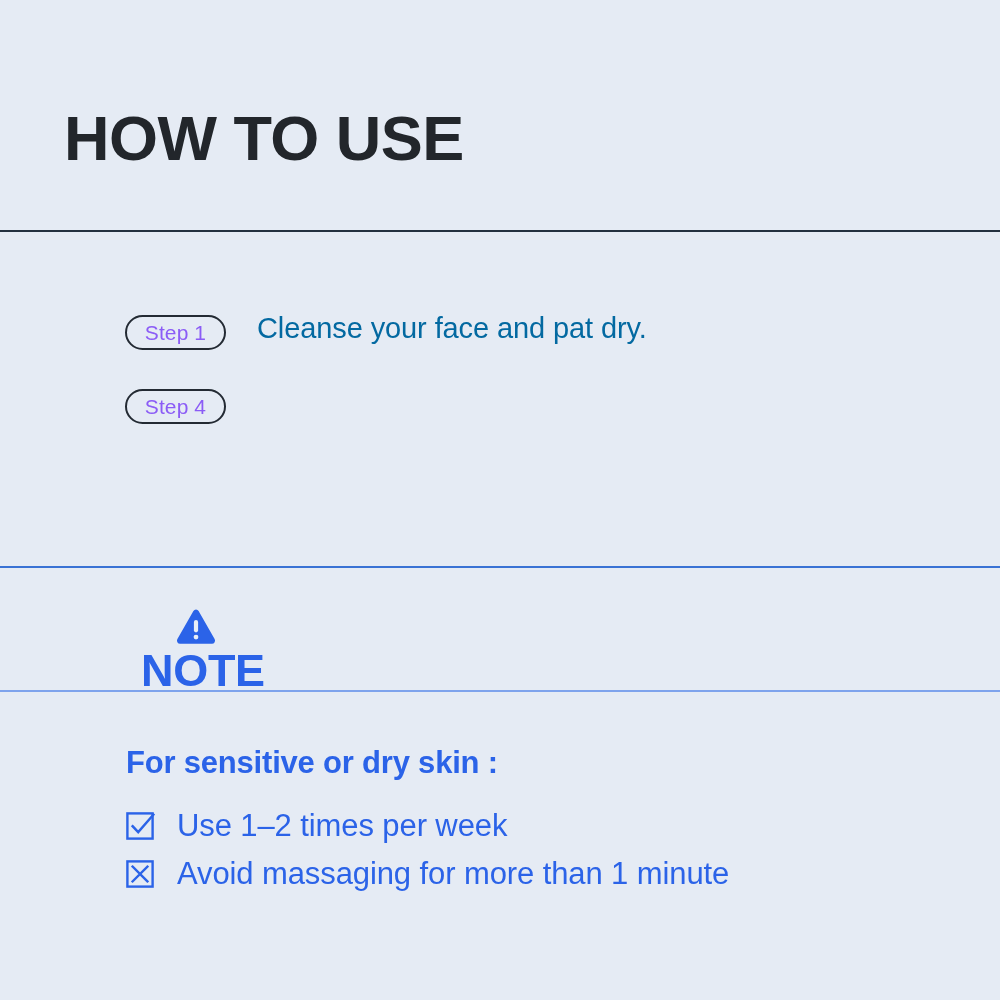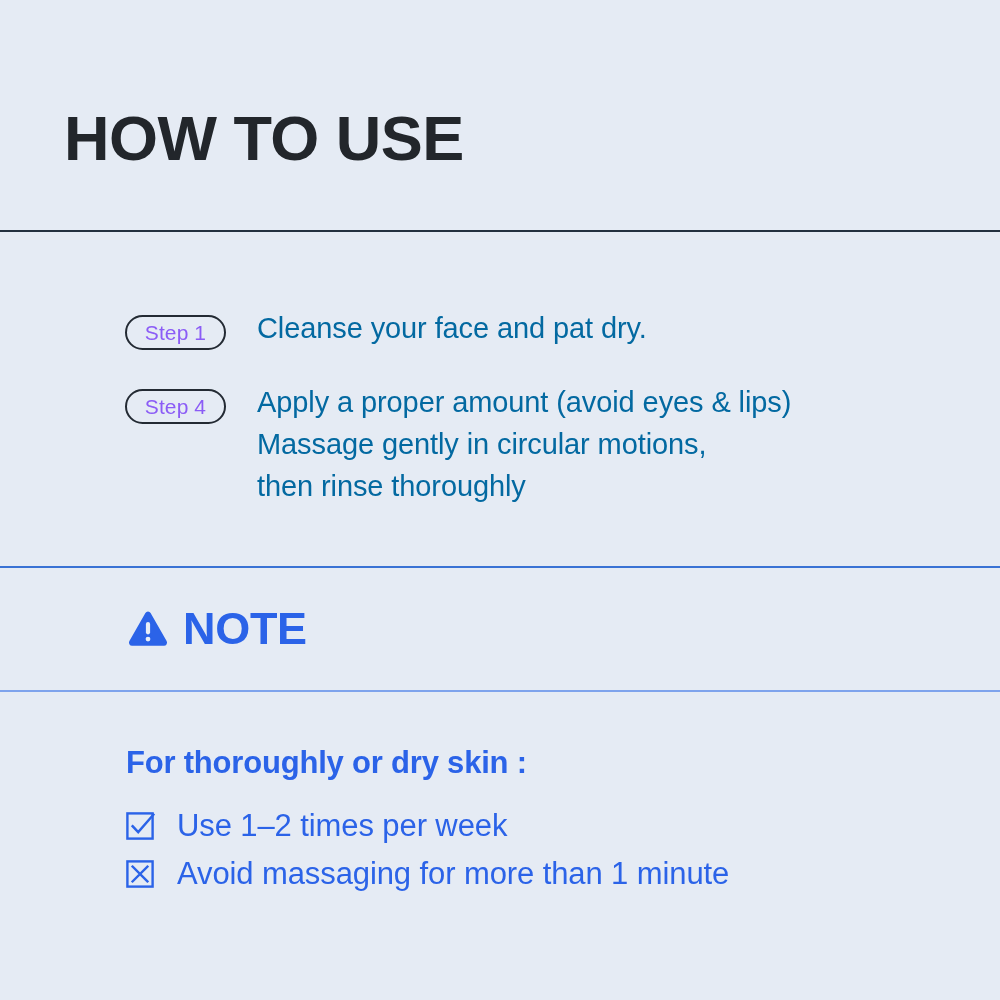--- a/index.html
+++ b/index.html
@@ -115,20 +115,21 @@
     top: 568px;
     width: 1000px;
     height: 122px;
   }
   .note-heading {
     position: absolute;
     left: 127px;
     top: 38px;
     display: flex;
     align-items: center;
+    flex-direction: column;
   }
   .warning-icon {
     width: 42px;
     height: 42px;
     flex: 0 0 auto;
     display: block;
   }
   .note-label {
     margin-left: 14px;
     font-size: 45px;
@@ -197,42 +198,39 @@
 
   <div class="steps">
 
     <div class="step-row r1">
       <div class="step-badge">Step 1</div>
       <div class="step-text">Cleanse your face and pat dry.</div>
     </div>
 
     <div class="step-row r2">
       <div class="step-badge">Step 4</div>
-      <div class="step-text">Apply a proper amount (avoid eyes &amp; lips)
-Massage gently in circular motions,
-then rinse thoroughly</div>
     </div>
 
   </div>
   <div class="divider divider-mid"></div>
 
   <div class="note-block">
     <div class="note-heading">
       <svg class="warning-icon" viewBox="0 0 42 42" xmlns="http://www.w3.org/2000/svg">
         <path d="M18.4 5.1 L2.4 33.0 a3.1 3.1 0 0 0 2.7 4.7 H36.9 a3.1 3.1 0 0 0 2.7 -4.7 L23.6 5.1 a3.0 3.0 0 0 0 -5.2 0 Z" fill="#2b63e8"></path>
         <rect x="18.9" y="14.0" width="4.2" height="12.4" rx="2.1" fill="#e8eef7"></rect>
         <circle cx="21" cy="31.1" r="2.4" fill="#e8eef7"></circle>
       </svg>
       <div class="note-label">NOTE</div>
     </div>
   </div>
   <div class="divider divider-note"></div>
 
   <div class="advice">
-    <div class="advice-title">For thoroughly or dry skin :</div>
+    <div class="advice-title">For sensitive or dry skin :</div>
 
     <div class="advice-list">
 
       <div class="advice-item">
         <svg class="box-icon" viewBox="0 0 28 28" xmlns="http://www.w3.org/2000/svg">
           <rect x="1.4" y="1.4" width="25.2" height="25.2" fill="none" stroke="#2b63e8" stroke-width="2.4"></rect>
           <path d="M6.6 14.2 L12.2 20.1 L27.4 2.6" fill="none" stroke="#2b63e8" stroke-width="2.4" stroke-linecap="square" stroke-linejoin="miter"></path>
         </svg>
         <div class="advice-text">Use 1–2 times per week</div>
       </div>

